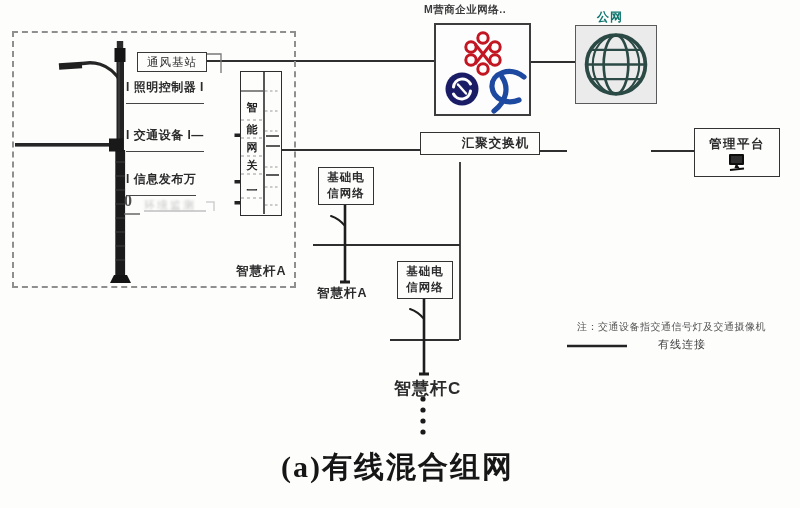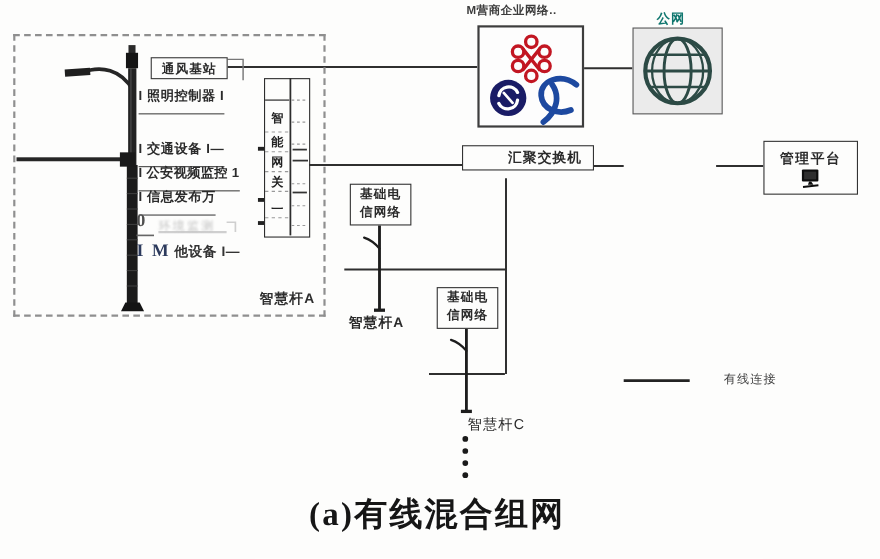--- a/index.html
+++ b/index.html
@@ -12,21 +12,21 @@
   
   #dash-rect{position:absolute;left:12px;top:31px;width:280px;height:253px;
     border:2px dashed #8f8f8f;}
 
   .lbl{position:absolute;white-space:nowrap;}
   .ulabel{border-bottom:1.6px solid #454545;padding-bottom:7px;}
 
   
   #box-fengzhan{position:absolute;left:137px;top:52px;width:68px;height:18px;
     border:1.7px solid #383838;background:#fdfdfc;display:flex;align-items:center;justify-content:center;
-    font-size:11.5px;font-weight:bold;letter-spacing:1px;}
+    font-size:11.5px;font-weight:normal;letter-spacing:1px;}
   #row-lighting{left:126px;top:79px;font-size:12px;font-weight:bold;letter-spacing:.5px;}
   #row-traffic{left:126px;top:127px;font-size:12px;font-weight:bold;letter-spacing:.5px;}
   #row-cam{left:126px;top:149px;font-size:12px;font-weight:bold;letter-spacing:.3px;}
   #row-info{left:126px;top:171px;font-size:12px;font-weight:bold;letter-spacing:.5px;}
   #row-faded-0{left:124px;top:192px;font-size:16px;font-weight:bold;color:#4f4f4f;
     font-family:"Liberation Serif","DejaVu Serif",serif;}
   #row-faded-text{left:144px;top:198px;font-size:11px;color:#c3c3c3;letter-spacing:2px;
     filter:blur(1px);}
   #row-other{left:124px;top:220px;}
   #row-other .rn{font-size:16px;color:#2c3a5c;font-family:"Liberation Serif","DejaVu Serif",serif;
@@ -55,21 +55,21 @@
   #box-agg{left:420px;top:132px;width:87px;height:21px;font-size:12.5px;letter-spacing:1px;padding-left:31px;}
   #box-core{left:567px;top:140px;width:84px;height:21px;font-size:12.5px;letter-spacing:1px;}
   #box-mgmt{left:694px;top:128px;width:84px;height:45px;flex-direction:column;
     font-size:12.5px;letter-spacing:1.5px;padding-top:2px;}
   #box-tel1{left:318px;top:167px;width:54px;height:36px;font-size:11.5px;line-height:1.35;
     flex-direction:column;letter-spacing:1px;}
   #box-tel2{left:397px;top:261px;width:54px;height:36px;font-size:11.5px;line-height:1.35;
     flex-direction:column;letter-spacing:1px;}
 
   #lbl-pole-b{left:317px;top:285px;font-size:12.5px;font-weight:bold;letter-spacing:1px;}
-  #lbl-pole-c{left:394px;top:377px;font-size:13px;font-weight:normal;letter-spacing:1px;margin-left:31px;}
+  #lbl-pole-c{left:394px;top:377px;font-size:17px;font-weight:bold;letter-spacing:1px;}
 
   
   #legend-note{left:577px;top:320px;font-size:10px;color:#555;letter-spacing:.5px;filter:blur(.3px);}
   #legend-wired{left:658px;top:337px;font-size:11px;color:#3f3f3f;letter-spacing:1px;}
 
   
   #caption{left:281px;top:447px;width:300px;font-size:30px;font-weight:bold;
     color:#161616;letter-spacing:2px;font-family:"Liberation Serif","DejaVu Serif",serif;}
 </style>
 </head>
@@ -169,27 +169,23 @@
     <path d="M567 346 H627" stroke="#232323" stroke-width="2.6"></path>
   </svg>
 
   <div id="dash-rect"></div>
 
   <div id="box-fengzhan" class="lbl">
     <span>通风基站</span>
   </div>
   <div id="row-lighting" class="lbl ulabel">I 照明控制器 I</div>
   <div id="row-traffic" class="lbl ulabel">I 交通设备 I—</div>
-  <div id="row-cam" class="lbl ulabel">I 公安视频监控 1</div>
   <div id="row-info" class="lbl ulabel">I 信息发布万</div>
   <div id="row-faded-0" class="lbl">0</div>
   <div id="row-faded-text" class="lbl">环境监测</div>
-  <div id="row-other" class="lbl">
-    <span class="rn">I M</span><span class="cn">他设备 I—</span>
-  </div>
 
   <div id="gw-box"></div>
   <div id="gwc0" class="gwc">智</div>
   <div id="gwc1" class="gwc">能</div>
   <div id="gwc2" class="gwc">网</div>
   <div id="gwc3" class="gwc">关</div>
   <div id="gwc4" class="gwc">一</div>
 
   <div id="lbl-pole-a" class="lbl">智慧杆A</div>
 
@@ -255,17 +251,18 @@
     <span>信网络</span>
   </div>
   <div id="box-tel2" class="nbox">
     <span>基础电</span>
     <span>信网络</span>
   </div>
 
   <div id="lbl-pole-b" class="lbl">智慧杆A</div>
   <div id="lbl-pole-c" class="lbl">智慧杆C</div>
 
+  <div id="legend-note" class="lbl">注：交通设备指交通信号灯及交通摄像机</div>
   <div id="legend-wired" class="lbl">有线连接</div>
 
   <div id="caption" class="lbl">(a)有线混合组网</div>
 
 </div>
 
 </body></html>

